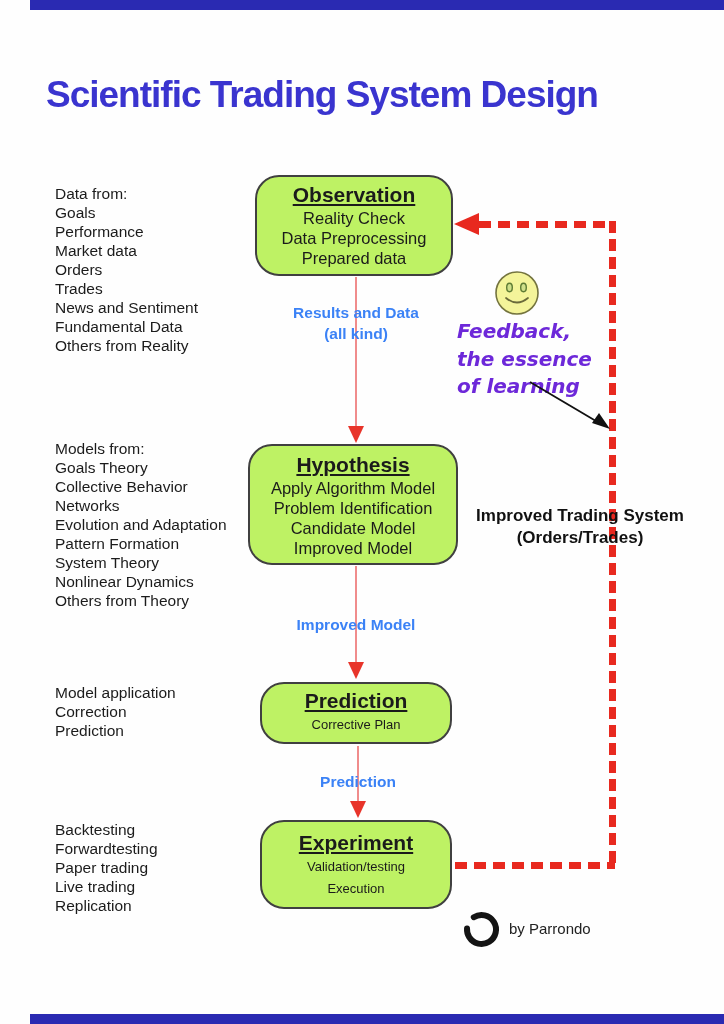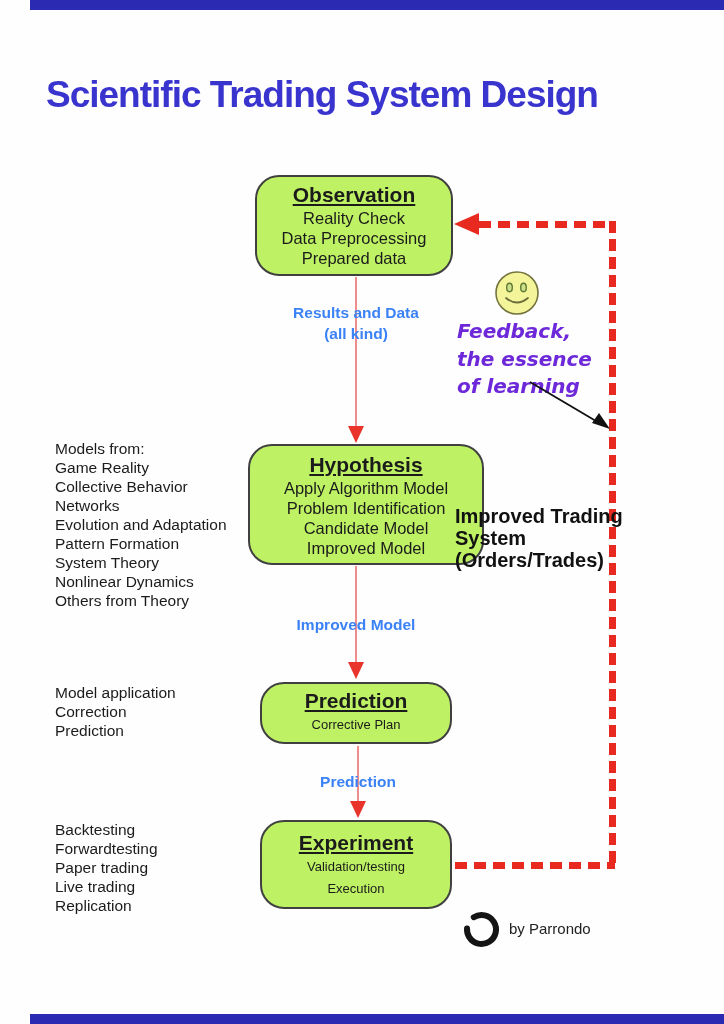--- a/index.html
+++ b/index.html
@@ -22,21 +22,21 @@
   #list-prediction{top:683px;}
   #list-experiment{top:820px;}
 
   .flow-box{
     position:absolute;box-sizing:border-box;background:#bef264;
     border:2px solid #404040;border-radius:24px;text-align:center;
   }
   .box-title{font-size:21px;font-weight:bold;text-decoration:underline;line-height:26px;}
   .box-line{font-size:16.5px;line-height:20px;}
   #box-observation{left:255px;top:175px;width:198px;height:101px;padding-top:5px;}
-  #box-hypothesis{left:248px;top:444px;width:236px;height:121px;padding-top:6px;}
+  #box-hypothesis{left:248px;top:444px;width:210px;height:121px;padding-top:6px;}
   #box-prediction{left:260px;top:682px;width:192px;height:62px;padding-top:4px;}
   #box-experiment{left:260px;top:820px;width:192px;height:89px;padding-top:8px;}
   #box-prediction .box-line,#box-experiment .box-line{font-size:13px;line-height:22px;}
 
   .connector{position:absolute;width:2px;background:#f08c8c;}
   #conn-1{left:355px;top:277px;height:150px;}
   #conn-2{left:355px;top:566px;height:97px;}
   #conn-3{left:357px;top:746px;height:56px;}
   .conn-head{
     position:absolute;width:0;height:0;
@@ -57,22 +57,22 @@
   #dash-top{left:479px;top:221px;width:137px;}
   #dash-right{left:609px;top:221px;height:648px;}
   #dash-bottom{left:455px;top:862px;width:160px;}
   #dash-arrowhead{
     position:absolute;left:454px;top:213px;width:0;height:0;
     border-top:11px solid transparent;border-bottom:11px solid transparent;
     border-right:25px solid #e8291f;
   }
 
   #label-improved-system{
-    position:absolute;left:455px;top:505px;width:224px;text-align:left;
-    font-weight:bold;font-size:20px;line-height:22px;color:#111;
+    position:absolute;left:468px;top:505px;width:224px;text-align:center;
+    font-weight:bold;font-size:17px;line-height:22px;color:#111;
   }
 
   #smiley{position:absolute;left:494px;top:270px;}
   #feedback-note{
     position:absolute;left:457px;top:318px;
     font-family:"DejaVu Sans",sans-serif;font-style:italic;font-weight:bold;
     font-size:20px;line-height:27.5px;color:#6d28d9;
   }
   #feedback-arrow{position:absolute;left:520px;top:374px;}
 
@@ -82,24 +82,35 @@
 </head>
 <body>
 
 <div id="stage">
 
   <div id="top-bar" class="edge-bar"></div>
   <div id="bottom-bar" class="edge-bar"></div>
 
   <div id="page-title">Scientific Trading System Design</div>
 
+  <div id="list-data" class="side-list">
+    <div>Data from:</div>
+    <div>Goals</div>
+    <div>Performance</div>
+    <div>Market data</div>
+    <div>Orders</div>
+    <div>Trades</div>
+    <div>News and Sentiment</div>
+    <div>Fundamental Data</div>
+    <div>Others from Reality</div>
+  </div>
 
   <div id="list-models" class="side-list">
     <div>Models from:</div>
-    <div>Game Reality</div>
+    <div>Goals Theory</div>
     <div>Collective Behavior</div>
     <div>Networks</div>
     <div>Evolution and Adaptation</div>
     <div>Pattern Formation</div>
     <div>System Theory</div>
     <div>Nonlinear Dynamics</div>
     <div>Others from Theory</div>
   </div>
 
   <div id="list-prediction" class="side-list">

